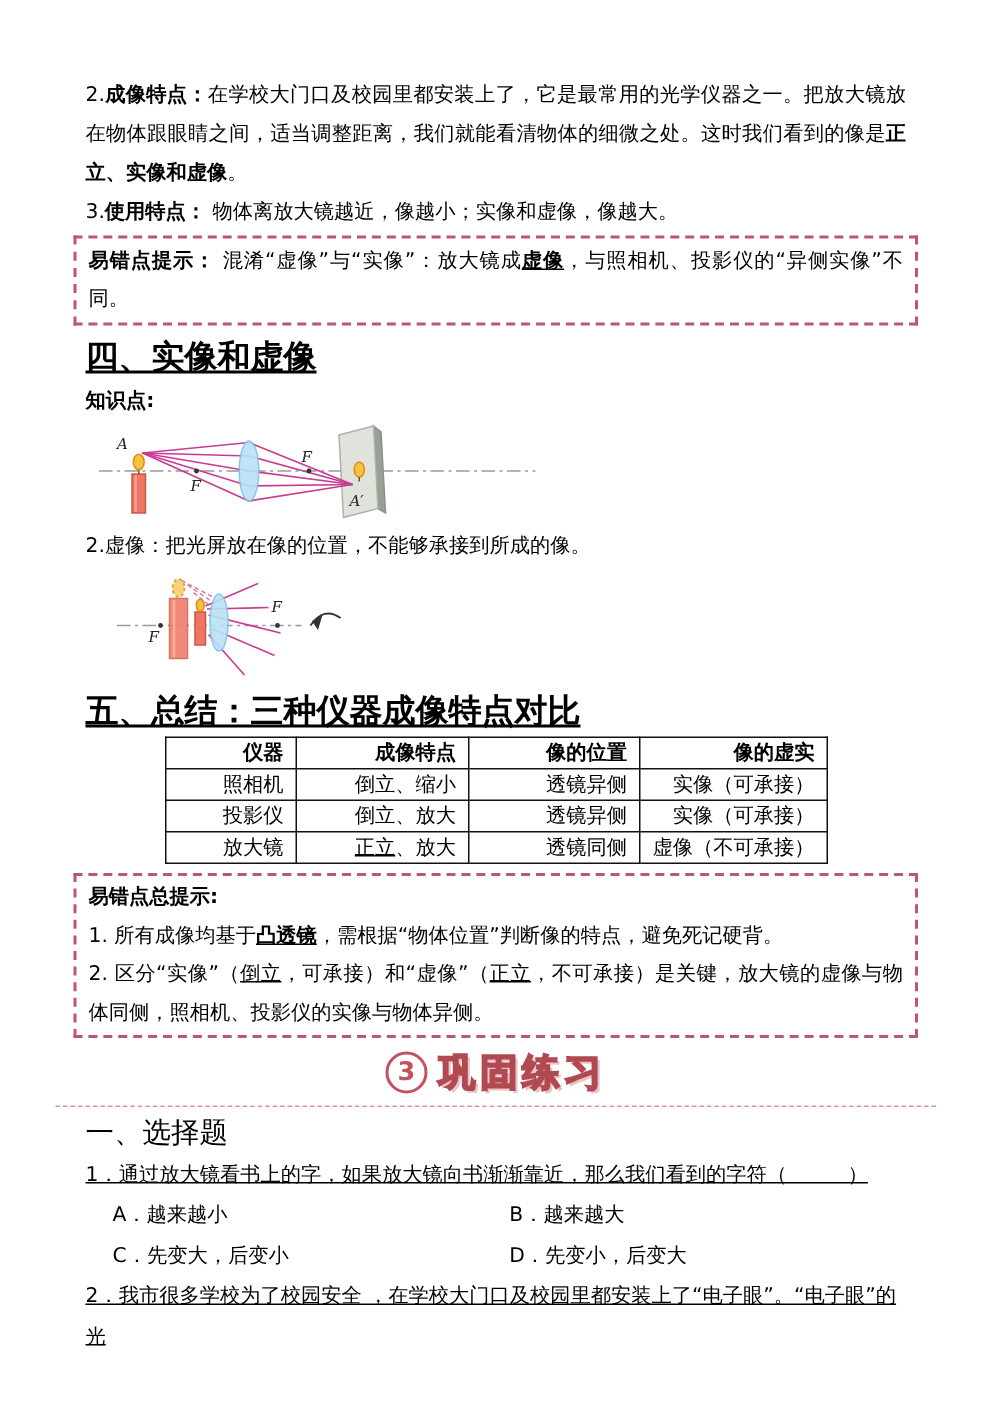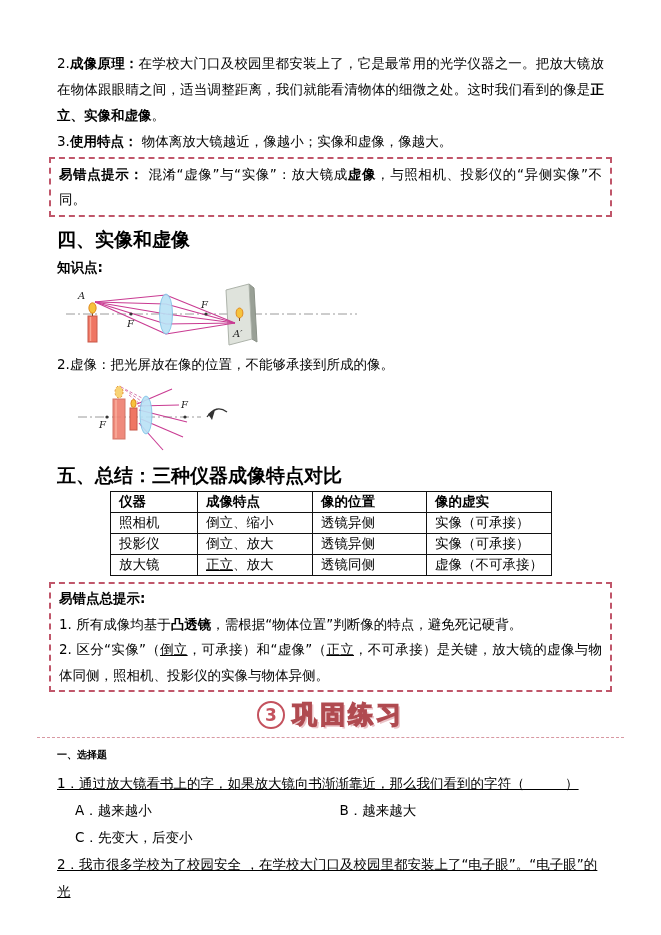--- a/index.html
+++ b/index.html
@@ -4,68 +4,68 @@
 <style>
   html,body{margin:0;padding:0;}
   body{
     width:661px;height:935px;background:#ffffff;color:#000;
     font-family:"DejaVu Sans","Liberation Sans",sans-serif;
     font-size:13.5px;overflow:hidden;
   }
   .page{padding:50px 57px 0 57px;}
   .ln{line-height:26px;margin:0;text-align:justify;}
   b{font-weight:bold;}
-  .ub{font-weight:bold;}
+  .ub{font-weight:bold;text-decoration:underline;}
   .u{text-decoration:underline;}
   .tip-box{
     border:2px dashed #c0566a;margin:3px -8px 2px -8px;
     padding:3px 8px;
   }
   .tip-box .ln{line-height:25px;}
-  h2.sec{font-size:19px;font-weight:bold;margin:10px 0 3px 0;line-height:24px;}
+  h2.sec{font-size:22px;font-weight:bold;margin:10px 0 3px 0;line-height:24px;text-decoration:underline;}
   p.kn{font-weight:bold;line-height:26px;margin:2px 0 0 0;}
   .diag1{margin:1px 0 0 4px;display:block;}
   .diag2{margin:0 0 0 18px;display:block;}
   table.cmp{border-collapse:collapse;margin:4px 0 6px 53px;}
   table.cmp th,table.cmp td{
     border:1.5px solid #111;padding:0 8px;height:20px;
-    font-size:13.5px;text-align:left;white-space:nowrap;
+    font-size:13.5px;text-align:right;white-space:nowrap;
   }
   table.cmp th{font-weight:bold;}
   .c1{width:70px}.c2{width:98px}.c3{width:97px}.c4{width:106px}
   .sum-box{
     border:2px dashed #c0566a;margin:2px -8px 6px -8px;padding:2px 8px;
   }
   .sum-box .ln{line-height:25.5px;}
   .badge-row{text-align:center;margin:4px 0 2px 0;height:34px;}
   .badge-circle{
     display:inline-block;width:24px;height:24px;line-height:24px;
     border:2px solid #c4525e;border-radius:50%;color:#c4525e;
     font-weight:bold;font-size:17px;text-align:center;vertical-align:middle;
     margin-right:3px;
   }
   .badge-text{
     font-size:25px;font-weight:900;letter-spacing:3px;vertical-align:middle;
     color:#0f766e;-webkit-text-fill-color:#ffffff;
     -webkit-text-stroke:1.3px #b04a50;text-shadow:2px 2px 0 #eac3c7;
   }
   hr.sep{border:none;border-top:1px dashed #d898a2;margin:5px -20px 4px -20px;height:0;}
-  h3.ex{font-size:10px;font-weight:bold;margin:2px 0;line-height:26px;}
+  h3.ex{font-size:19px;font-weight:normal;margin:2px 0;line-height:26px;}
   .q{line-height:27px;margin:0;text-decoration:underline;}
   .opt2{display:flex;padding-left:18px;line-height:27px;}
   .opt2 span{width:265px;}
   svg text{font-size:10px;font-style:italic;font-family:"DejaVu Serif",serif;fill:#222;}
 </style>
 </head>
 <body>
 
 <div class="page">
 
 
-  <p class="ln"><span>2.</span><b>成像原理：</b><span>在学校大门口及校园里都安装上了，它是最常用的光学仪器之一。把放大镜放在物体跟眼睛之间，适当调整距离，我们就能看清物体的细微之处。这时我们看到的像是</span><b>正立、实像和虚像</b><span>。</span></p>
+  <p class="ln"><span>2.</span><b>成像特点：</b><span>在学校大门口及校园里都安装上了，它是最常用的光学仪器之一。把放大镜放在物体跟眼睛之间，适当调整距离，我们就能看清物体的细微之处。这时我们看到的像是</span><b>正立、实像和虚像</b><span>。</span></p>
 
   <p class="ln"><span>3.</span><b>使用特点：</b><span> 物体离放大镜越近，像越小；实像和虚像，像越大。</span></p>
 
   <div class="tip-box">
     <p class="ln"><b>易错点提示：</b><span> 混淆“虚像”与“实像”：放大镜成</span><span class="ub">虚像</span><span>，与照相机、投影仪的“异侧实像”不同。</span></p>
   </div>
 
   <h2 class="sec">四、实像和虚像</h2>
   <p class="kn">知识点:</p>
 
@@ -201,19 +201,20 @@
 
   <h3 class="ex">一、选择题</h3>
 
   <p class="q">1．通过放大镜看书上的字，如果放大镜向书渐渐靠近，那么我们看到的字符（　　　）</p>
   <div class="opt2">
     <span>A．越来越小</span>
     <span>B．越来越大</span>
   </div>
   <div class="opt2">
     <span>C．先变大，后变小</span>
+    <span>D．先变小，后变大</span>
   </div>
 
   <p class="q">
       <span style="display:block">2．我市很多学校为了校园安全 ，在学校大门口及校园里都安装上了“电子眼”。“电子眼”的光</span>
     </p>
 
 </div>
 
 </body></html>

